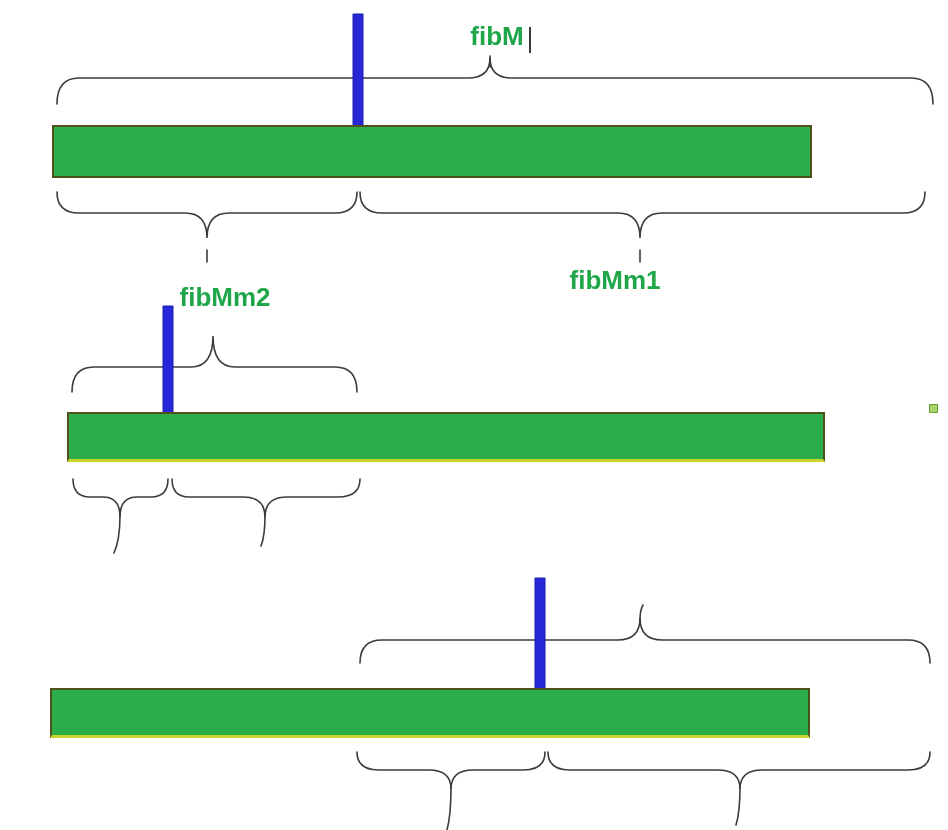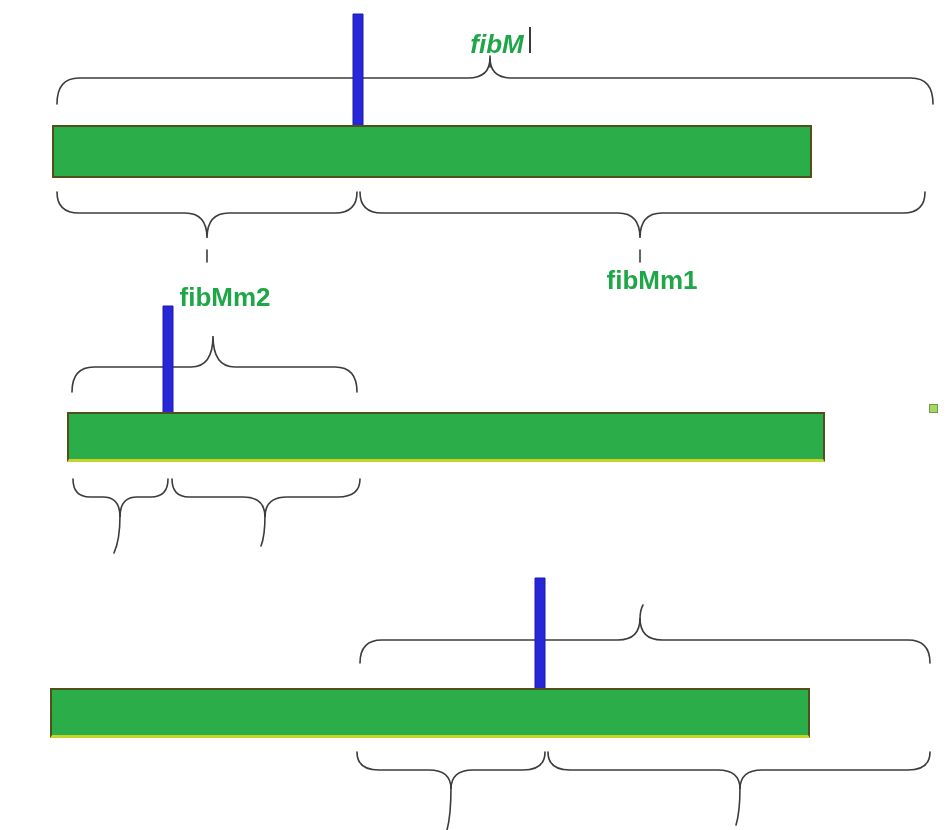--- a/index.html
+++ b/index.html
@@ -79,22 +79,22 @@
     <path fill="#2727d8" stroke="#1b1bb0" stroke-width="1" d="M163,306 L173,306 L173,416 L182,416 L168,444 L154,416 L163,416 Z"></path>
     <path fill="#2727d8" stroke="#1b1bb0" stroke-width="1" d="M535,578 L545,578 L545,691 L554,691 L540,719 L526,691 L535,691 Z"></path>
   </svg>
 
   <div class="bar" style="left:52px; top:125px; width:760px; height:53px;"></div>
 
   <div class="bar yellow-bottom" style="left:67px; top:412px; width:758px; height:50px;"></div>
 
   <div class="bar yellow-bottom" style="left:50px; top:688px; width:760px; height:50px;"></div>
 
-  <div class="diagram-label" style="left:497px; top:31px;font-style:italic;">fibM</div>
+  <div class="diagram-label" style="left:497px; top:23px;">fibM</div>
   <div class="caret" style="left:529px; top:27px;"></div>
 
   <div class="diagram-label" style="left:225px; top:284px;">fibMm2</div>
 
-  <div class="diagram-label" style="left:652px; top:267px;">fibMm1</div>
+  <div class="diagram-label" style="left:615px; top:267px;">fibMm1</div>
 
   <div class="handle" style="left:929px; top:404px;"></div>
 
 </div>
 
 </body></html>

